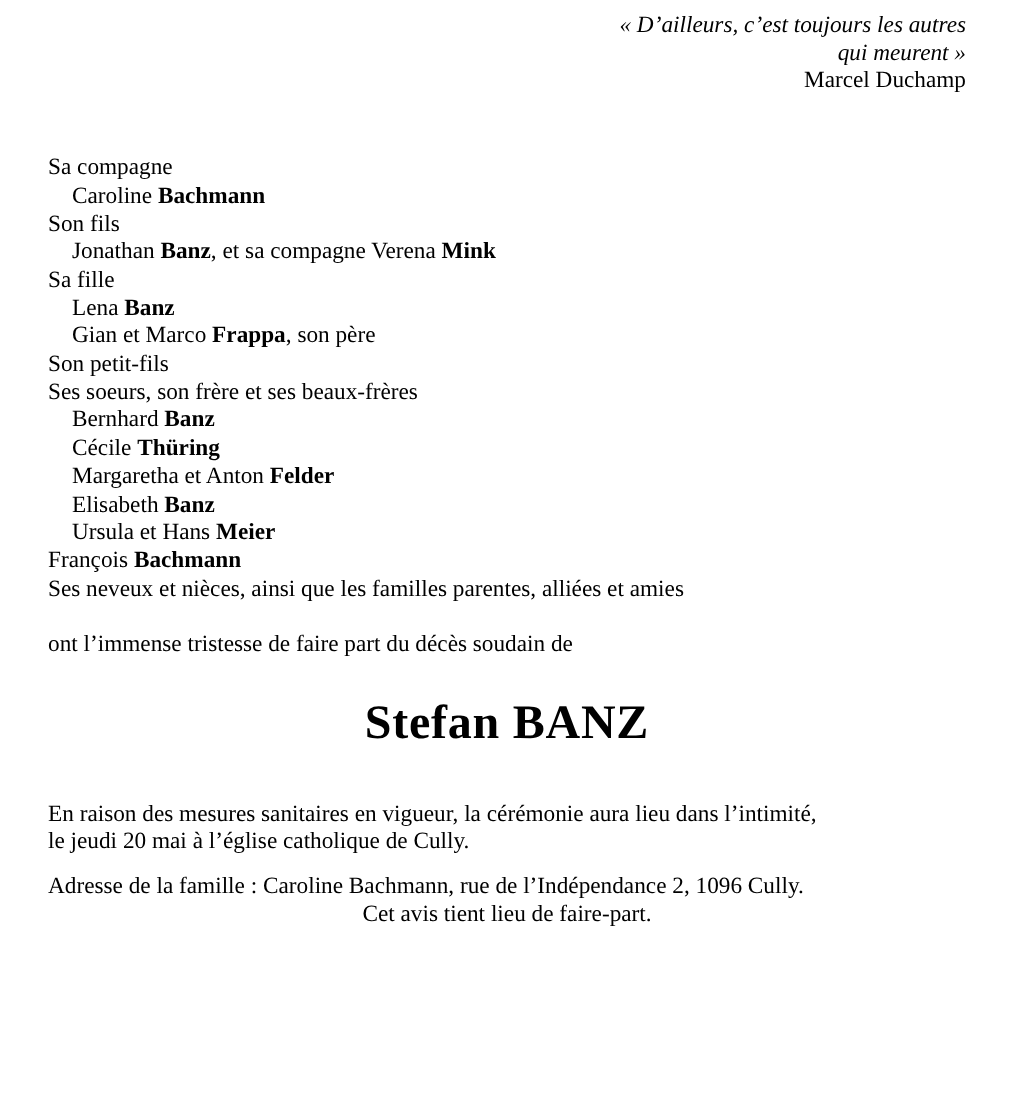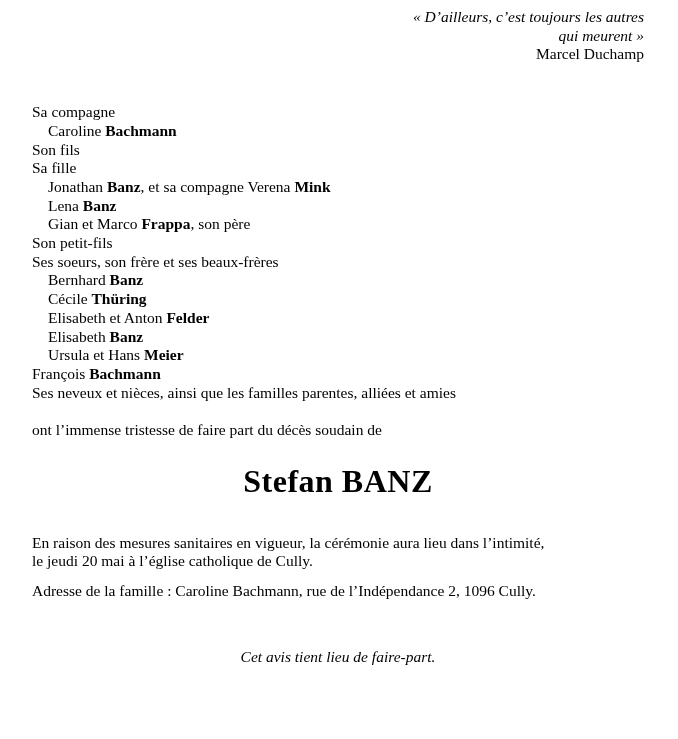--- a/index.html
+++ b/index.html
@@ -49,50 +49,48 @@
   .para {
     margin-top: 11px;
   }
   .paras .para:first-child {
     margin-top: 37px;
   }
   .paras .para:nth-child(3) {
     margin-top: 14px;
   }
   .footer {
-    margin-top: 47px;
     text-align: center;
-    font-style: italic;
   }
   b { font-weight: bold; }
 </style>
 </head>
 <body>
 
 <div class="page">
 
   <div class="quote">
     <div class="q-line">« D’ailleurs, c’est toujours les autres</div>
     <div class="q-line">qui meurent »</div>
     <div class="q-author">Marcel Duchamp</div>
   </div>
 
   <div class="family">
       <div class="fam-line"><span>Sa compagne</span></div>
       <div class="fam-line ind"><span>Caroline </span><b>Bachmann</b></div>
       <div class="fam-line"><span>Son fils</span></div>
+      <div class="fam-line ind"><span>Jonathan </span><b>Banz</b><span>, et sa compagne Verena </span><b>Mink</b></div>
       <div class="fam-line"><span>Sa fille</span></div>
-      <div class="fam-line ind"><span>Jonathan </span><b>Banz</b><span>, et sa compagne Verena </span><b>Mink</b></div>
       <div class="fam-line ind"><span>Lena </span><b>Banz</b></div>
       <div class="fam-line ind"><span>Gian et Marco </span><b>Frappa</b><span>, son père</span></div>
       <div class="fam-line"><span>Son petit-fils</span></div>
       <div class="fam-line"><span>Ses soeurs, son frère et ses beaux-frères</span></div>
       <div class="fam-line ind"><span>Bernhard </span><b>Banz</b></div>
       <div class="fam-line ind"><span>Cécile </span><b>Thüring</b></div>
-      <div class="fam-line ind"><span>Elisabeth et Anton </span><b>Felder</b></div>
+      <div class="fam-line ind"><span>Margaretha et Anton </span><b>Felder</b></div>
       <div class="fam-line ind"><span>Elisabeth </span><b>Banz</b></div>
       <div class="fam-line ind"><span>Ursula et Hans </span><b>Meier</b></div>
       <div class="fam-line"><span>François </span><b>Bachmann</b></div>
       <div class="fam-line"><span>Ses neveux et nièces, ainsi que les familles parentes, alliées et amies</span></div>
     </div>
 
   <div class="intro">ont l’immense tristesse de faire part du décès soudain de</div>
 
   <h1 class="name">Stefan BANZ</h1>
 

